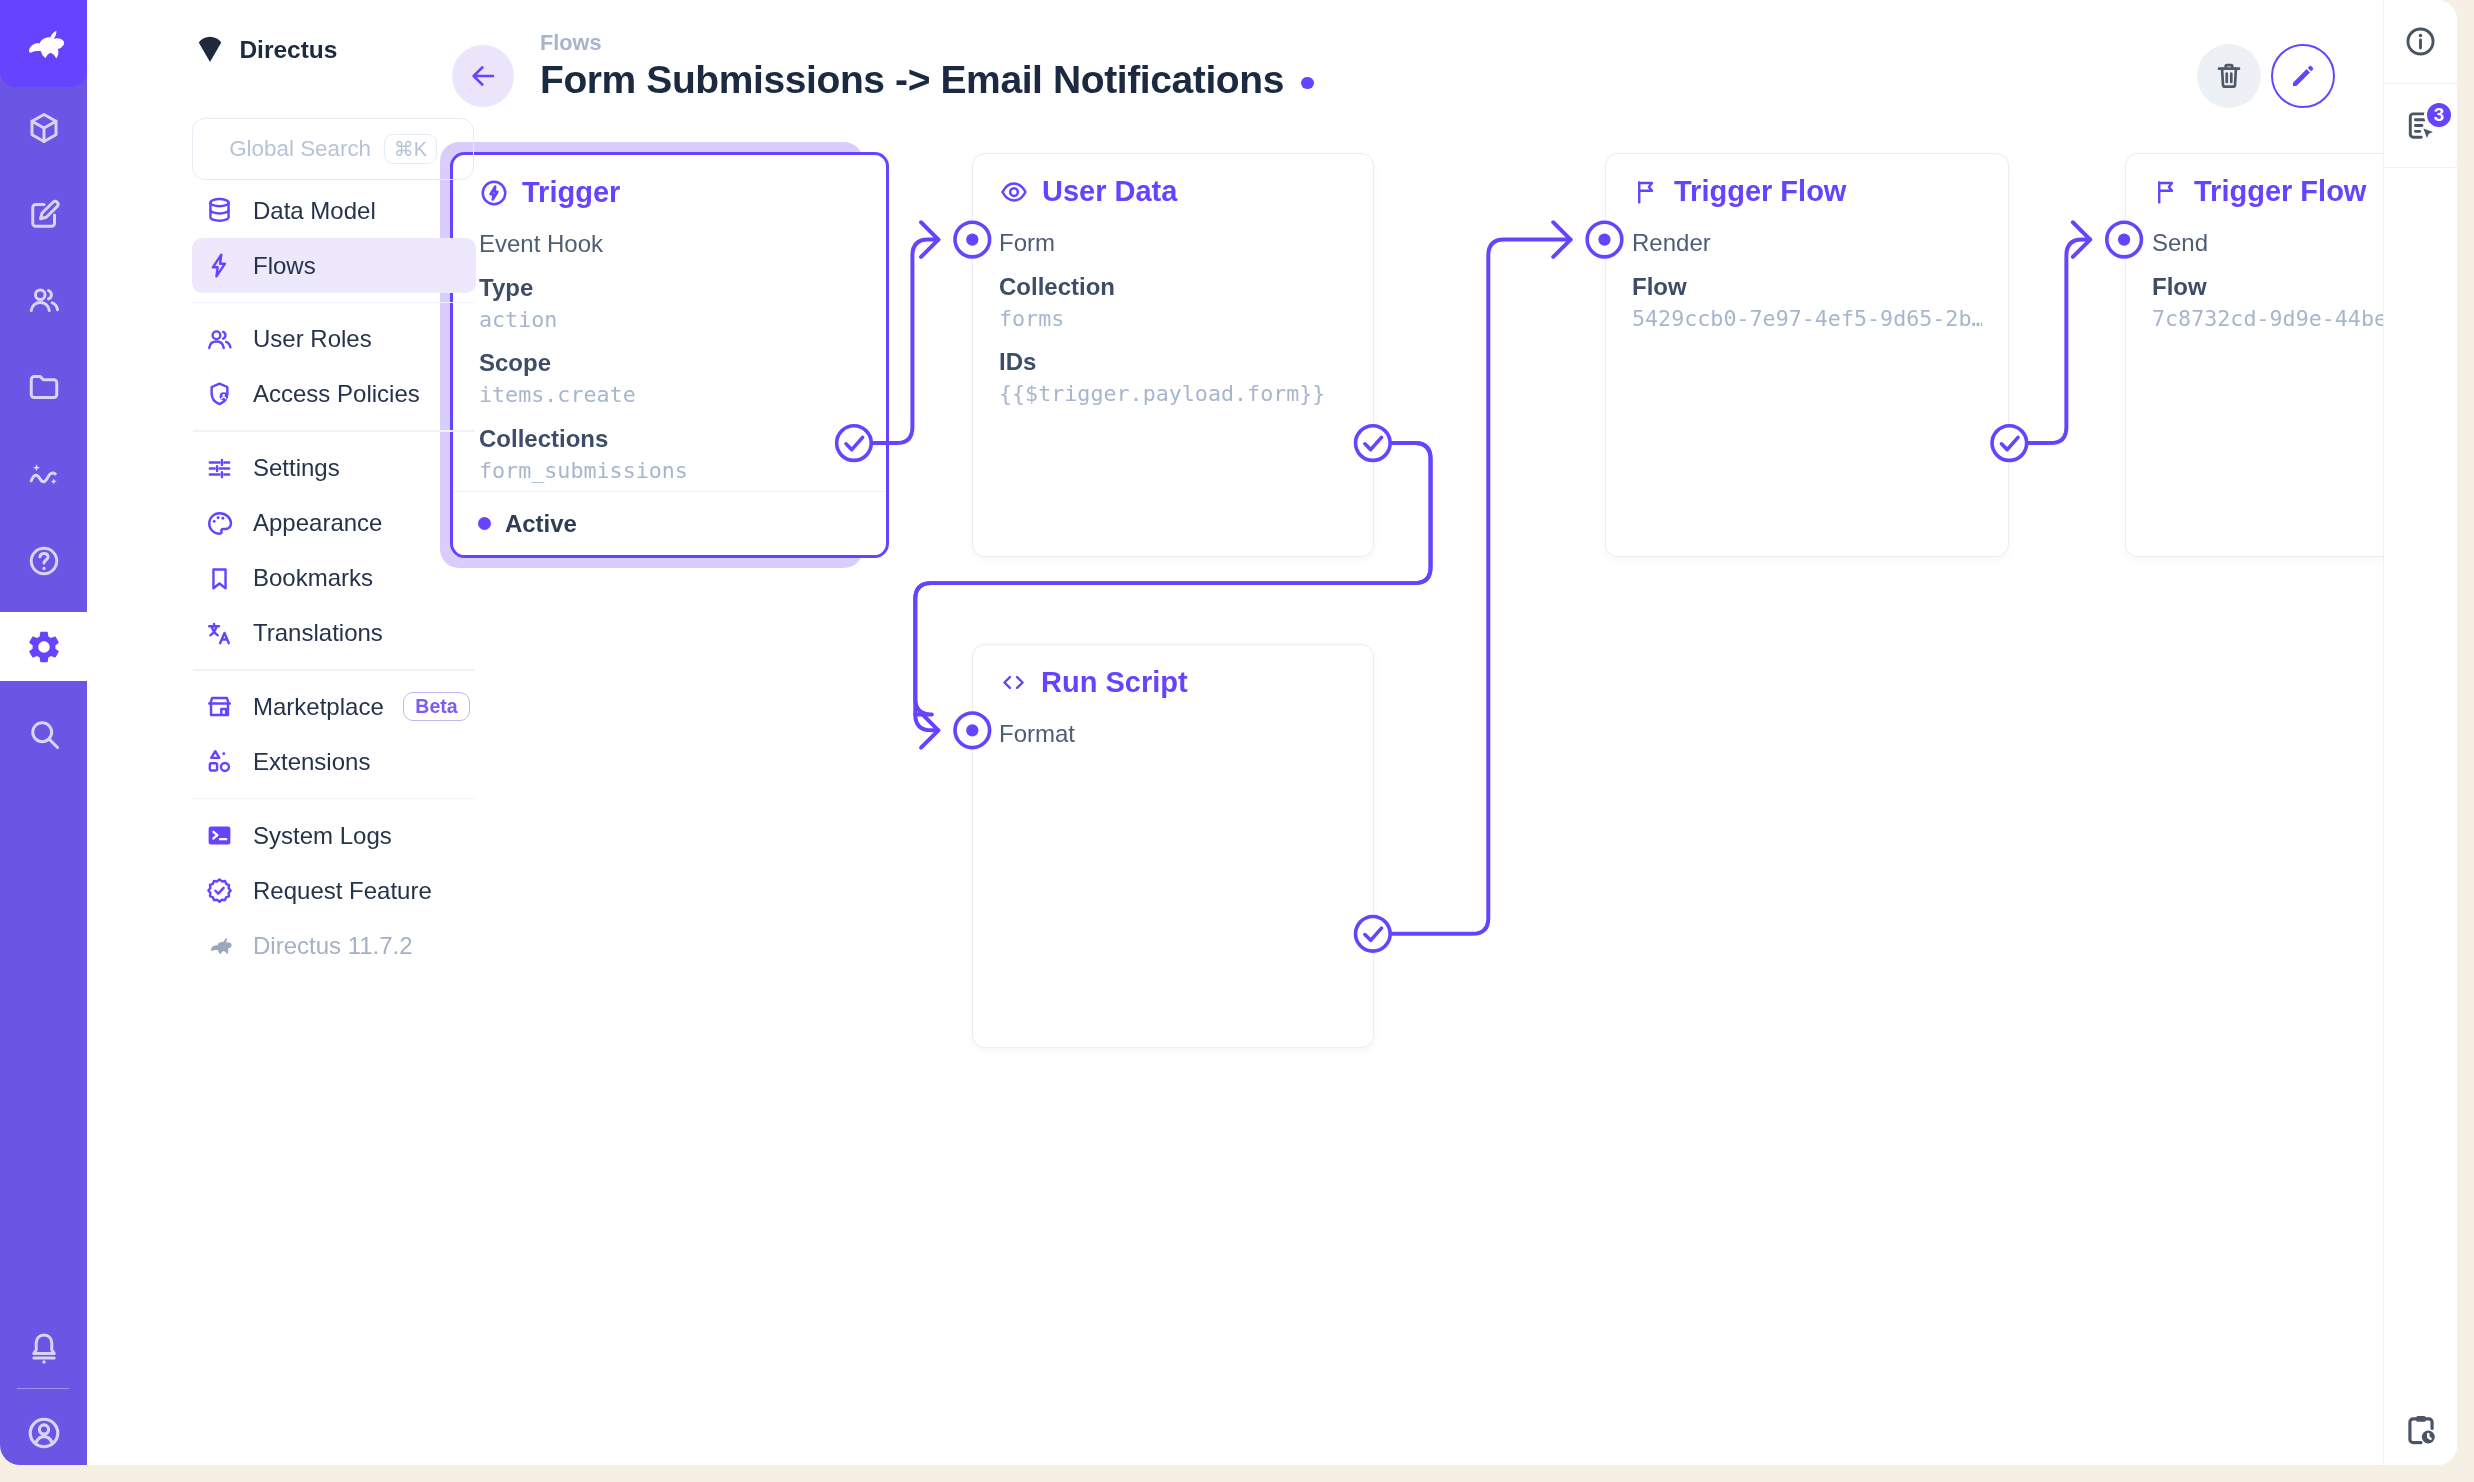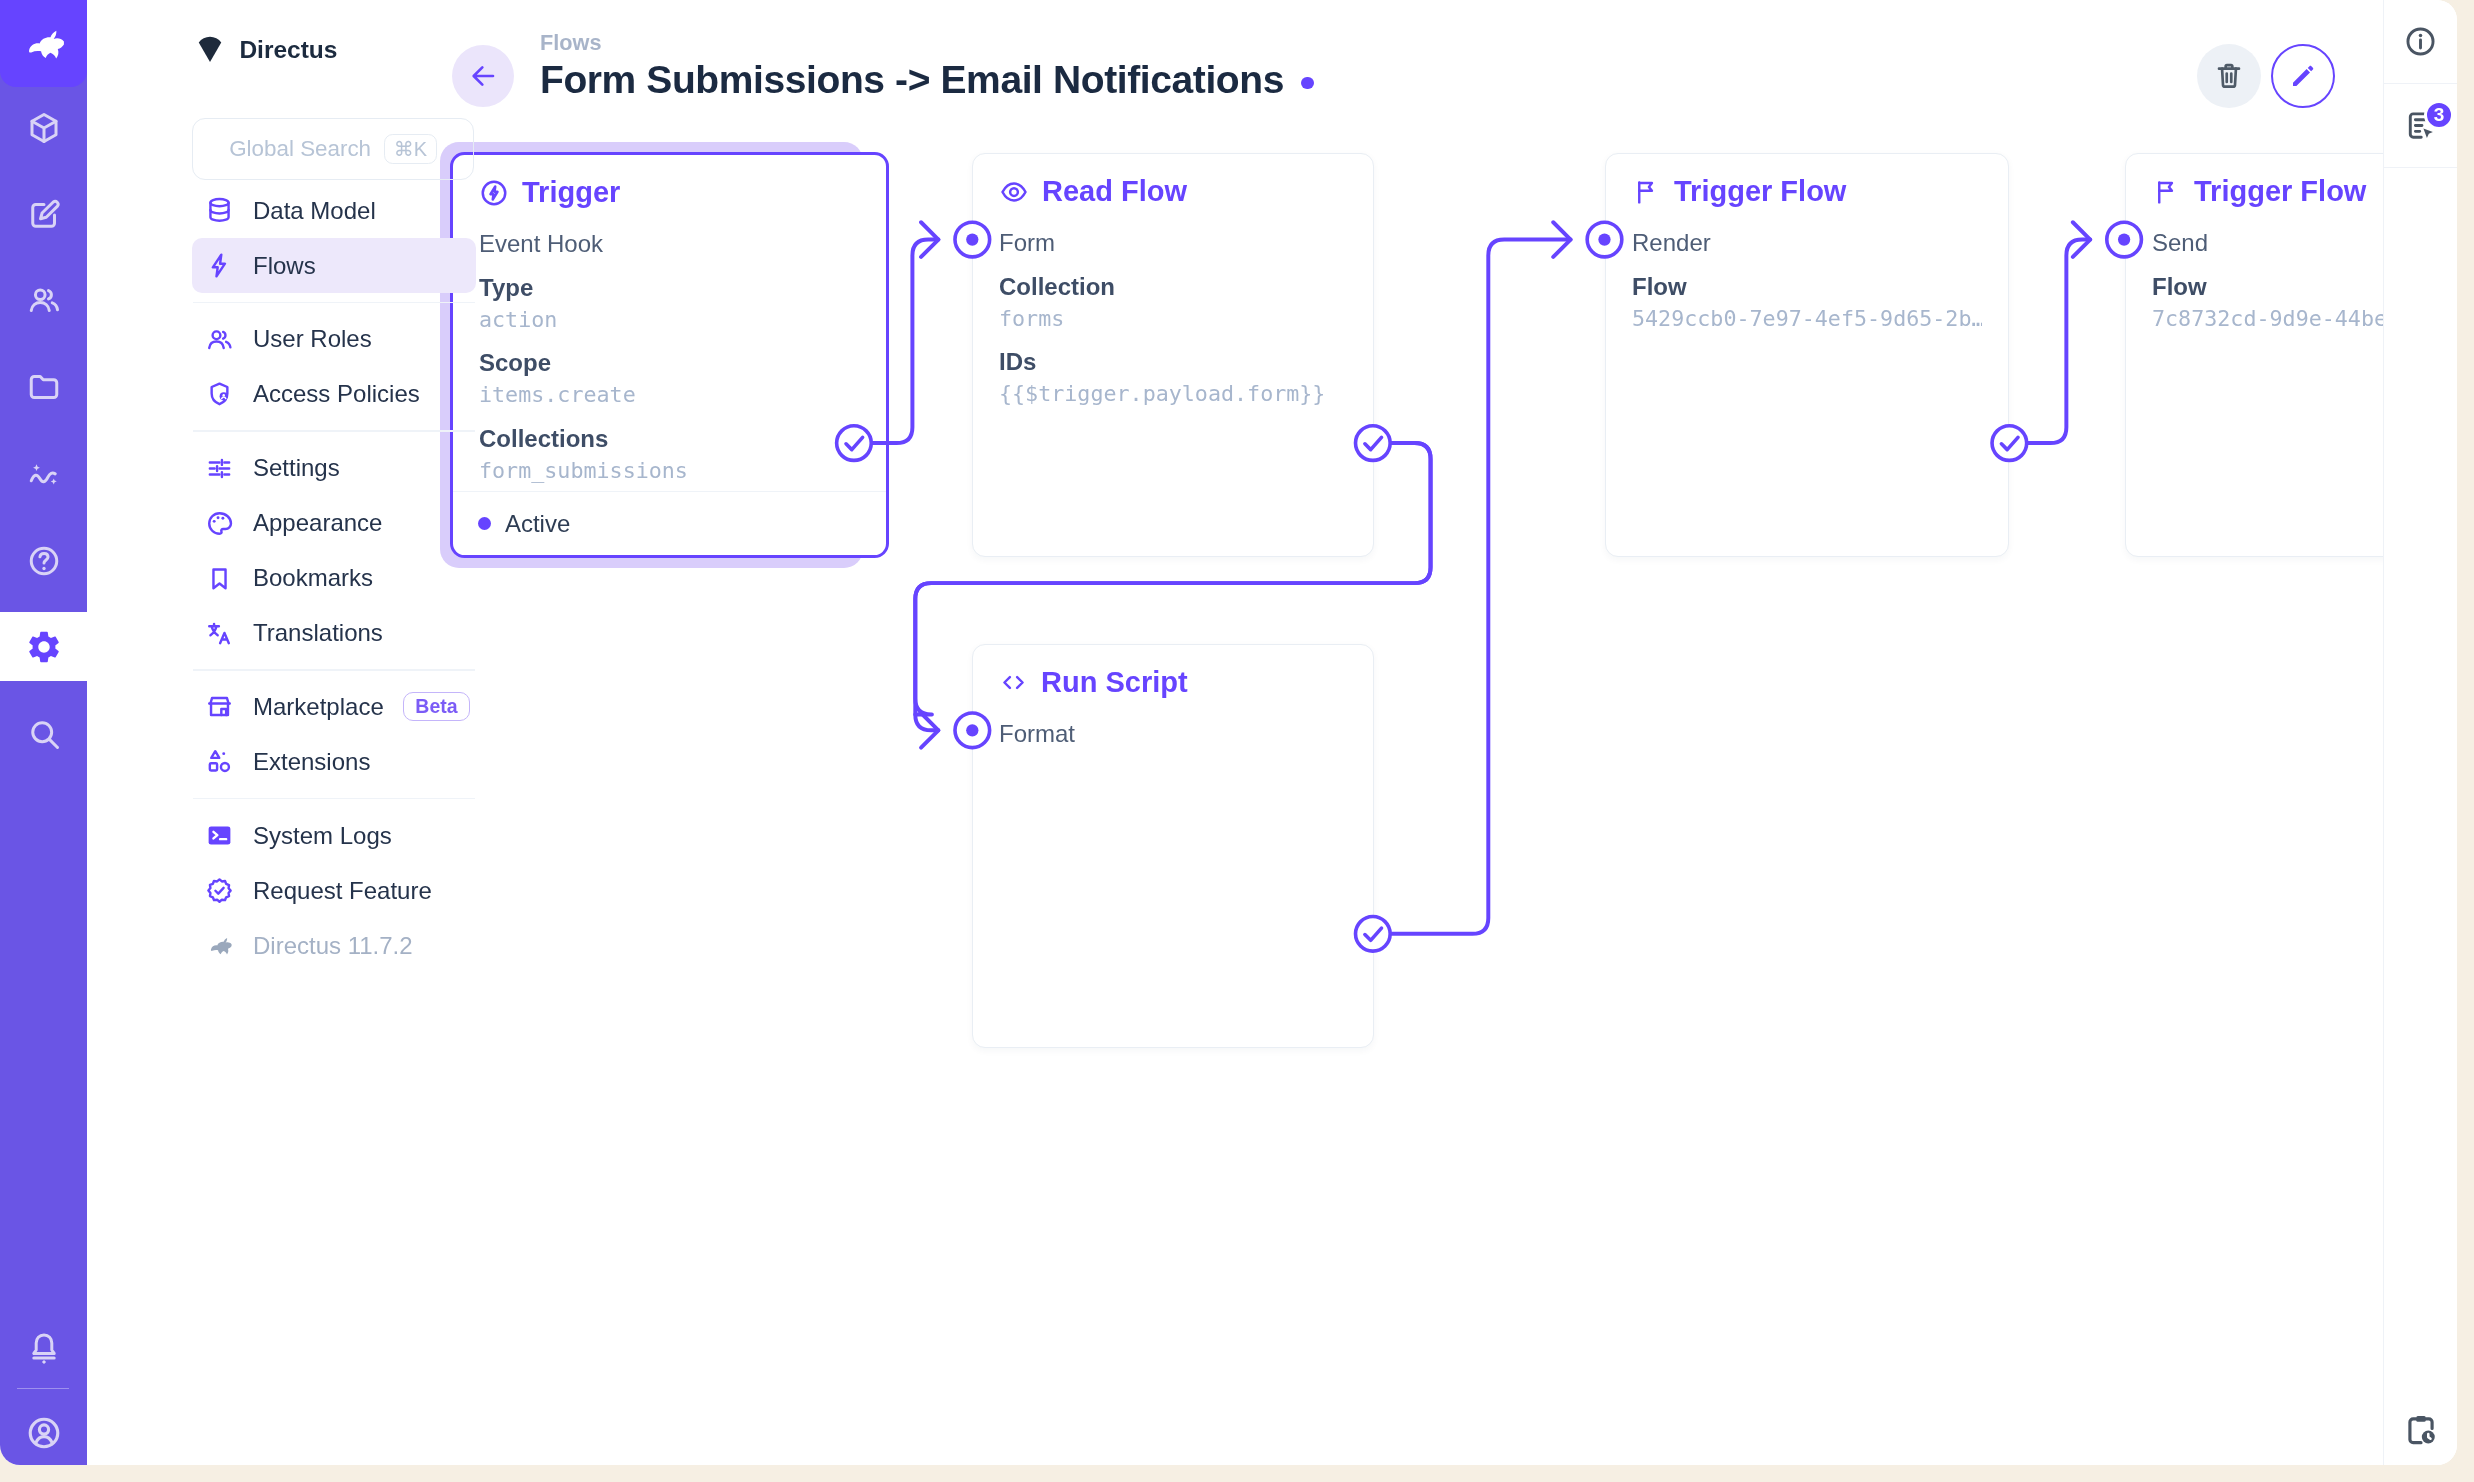--- a/index.html
+++ b/index.html
@@ -72,21 +72,21 @@
     box-shadow:0 2.2px 7.2px rgba(23,41,64,.04);padding:20px 26px 0 26px;}
   .node.selected{border:3.6px solid #6644FF;border-radius:14.4px;box-shadow:none;}
   .nodehead{display:flex;align-items:center;gap:13px;color:#6644FF;height:35px;margin-bottom:17.3px;}
   .nodetitle{font-size:29px;font-weight:700;}
   .inrow{font-size:24px;color:#4E5D76;line-height:33px;height:33px;}
   .fieldpair{margin-top:11.6px;}
   .flabel{font-size:24px;font-weight:600;color:#3E4D66;line-height:32px;}
   .fvalue{font-family:"DejaVu Sans Mono",monospace;font-size:21.7px;color:#A7B6CD;line-height:32px;
     white-space:nowrap;overflow:hidden;}
   .nodefoot{position:absolute;left:0;right:0;bottom:0;border-top:1.4px solid #EFF3F8;
-    padding:17.3px 24.5px;display:flex;align-items:center;gap:14.4px;}
+    padding:17.3px 24.5px;display:flex;align-items:center;gap:14.4px;font-weight:bold;}
   .statusdot{width:13px;height:13px;border-radius:50%;background:#6644FF;}
   .statustext{font-size:24px;color:#2E3D54;}
 
   .wires{position:absolute;left:0;top:0;width:2457px;height:1465px;z-index:3;pointer-events:none;}
   .wire{stroke:#6644FF;stroke-width:5.5;fill:none;stroke-linecap:round;stroke-linejoin:round;}
   .cc{fill:#fff;stroke:#6644FF;stroke-width:5;}
   .check{stroke:#6644FF;stroke-width:5;fill:none;stroke-linecap:round;stroke-linejoin:round;}
   .dotf{fill:#6644FF;}
 </style>
 </head>
@@ -122,21 +122,21 @@
       <span class="statustext">Active</span>
     </div>
   </div>
 
   <div class="node" style="left:972px;top:153px;width:402px;height:404px;">
     <div class="nodehead">
       <svg class="icon" width="30" height="30" viewBox="0 0 24 24">
           <path d="M2.8 12C5.2 7.4 8.5 5.2 12 5.2s6.8 2.2 9.2 6.8c-2.4 4.6-5.7 6.8-9.2 6.8S5.2 16.6 2.8 12z"></path>
           <circle cx="12" cy="12" r="3.1"></circle>
         </svg>
-      <span class="nodetitle">Read Flow</span>
+      <span class="nodetitle">User Data</span>
     </div>
     <div class="inrow">Form</div>
     <div class="fieldpair">
       <div class="flabel">Collection</div>
       <div class="fvalue">forms</div>
     </div>
     <div class="fieldpair">
       <div class="flabel">IDs</div>
       <div class="fvalue">{{$trigger.payload.form}}</div>
     </div>

